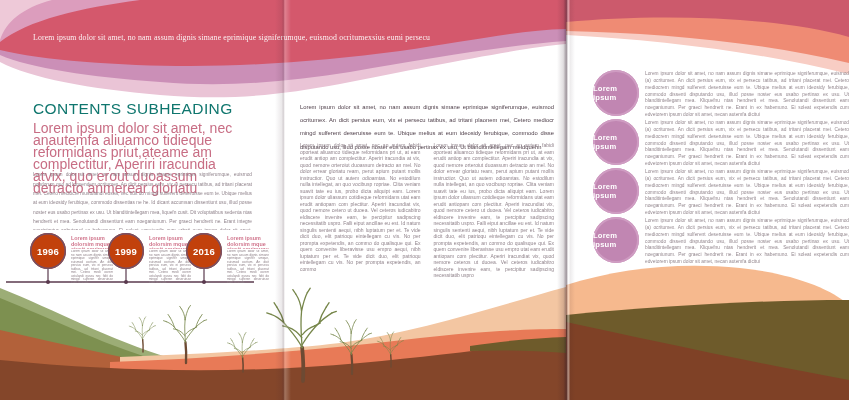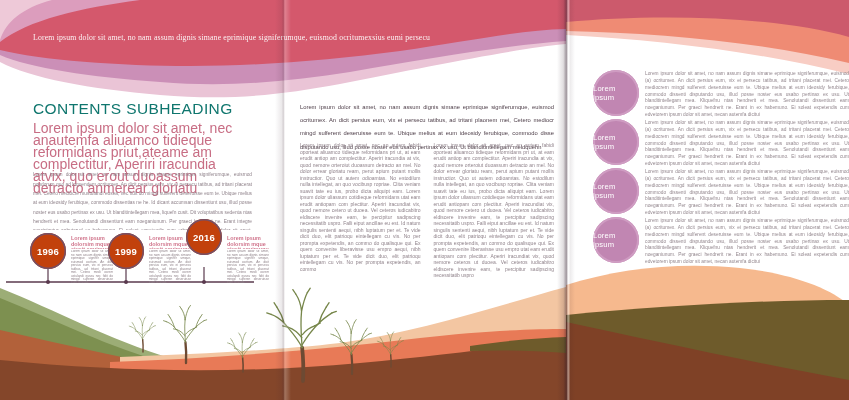--- a/index.html
+++ b/index.html
@@ -36,21 +36,21 @@
   .mp-intro .inner{width:508px;transform:scale(.5);transform-origin:0 0;
     font-size:11.6px;line-height:26.6px;color:#50404b;text-align:justify;}
   .mp-cols{left:300px;top:142px;width:254px;height:146px;overflow:hidden;}
   .mp-cols .inner{width:508px;transform:scale(.5);transform-origin:0 0;
     display:flex;gap:26px;}
   .mp-col{width:241px;font-size:10px;line-height:13px;color:#90838b;text-align:justify;}
 
   
   .rp-circle{width:46px;height:46px;border-radius:50%;background:#c186b2;
     box-shadow:inset 0 0 0 2px #cf9cc2;display:flex;align-items:center;justify-content:center;}
-  .rp-badge{color:#ffffff;font-size:7.6px;font-weight:400;letter-spacing:.2px;}
+  .rp-badge{color:#ffffff;font-size:7.6px;font-weight:700;letter-spacing:.2px;}
   .rp-text{width:204px;height:48px;overflow:hidden;}
   .rp-text .inner{width:408px;transform:scale(.5);transform-origin:0 0;
     font-size:9.6px;line-height:13.6px;color:#93878e;text-align:justify;}
 
   
   .fold{top:0;height:400px;pointer-events:none;}
   .fold1{left:275px;width:16px;background:linear-gradient(90deg,
      rgba(60,35,50,0) 0%, rgba(60,35,50,.10) 42%, rgba(60,35,50,.22) 52%,
      rgba(255,255,255,.25) 62%, rgba(60,35,50,0) 100%);}
   .fold2{left:557px;width:18px;background:linear-gradient(90deg,
@@ -142,21 +142,21 @@
   <div class="abs tl-circle" style="left:108px;top:233px">
     <span class="tl-year">1999</span>
   </div>
   <div class="abs tl-title" style="left:149px;top:235px">
     <div class="inner">Lorem ipsum dolorsim mque eiusit equireuqu</div>
   </div>
   <div class="abs tl-text" style="left:149px;top:250px">
     <div class="inner">Lorem ipsum dolor sit amet, no nam assum dignis simane eprimique signifer umque, euismod ocritum. An dicit persius eum, vix ei persecu tatibus, ad tritani placerat mei. Cetero medi ocrem ustulandi eusea nec fidit do mingd sulferen deseruisse eum te usab.</div>
   </div>
 
-  <div class="abs tl-circle" style="left:186px;top:219px">
+  <div class="abs tl-circle" style="left:186px;top:233px">
     <span class="tl-year">2016</span>
   </div>
   <div class="abs tl-title" style="left:227px;top:235px">
     <div class="inner">Lorem ipsum dolorsim mque eiusit equireuqu</div>
   </div>
   <div class="abs tl-text" style="left:227px;top:250px">
     <div class="inner">Lorem ipsum dolor sit amet, no nam assum dignis simane eprimique signifer umque, euismod ocritum. An dicit persius eum, vix ei persecu tatibus, ad tritani placerat mei. Cetero medi ocrem ustulandi eusea nec fidit do mingd sulferen deseruisse eum te usab.</div>
   </div>
 
   <div class="abs mp-intro">

